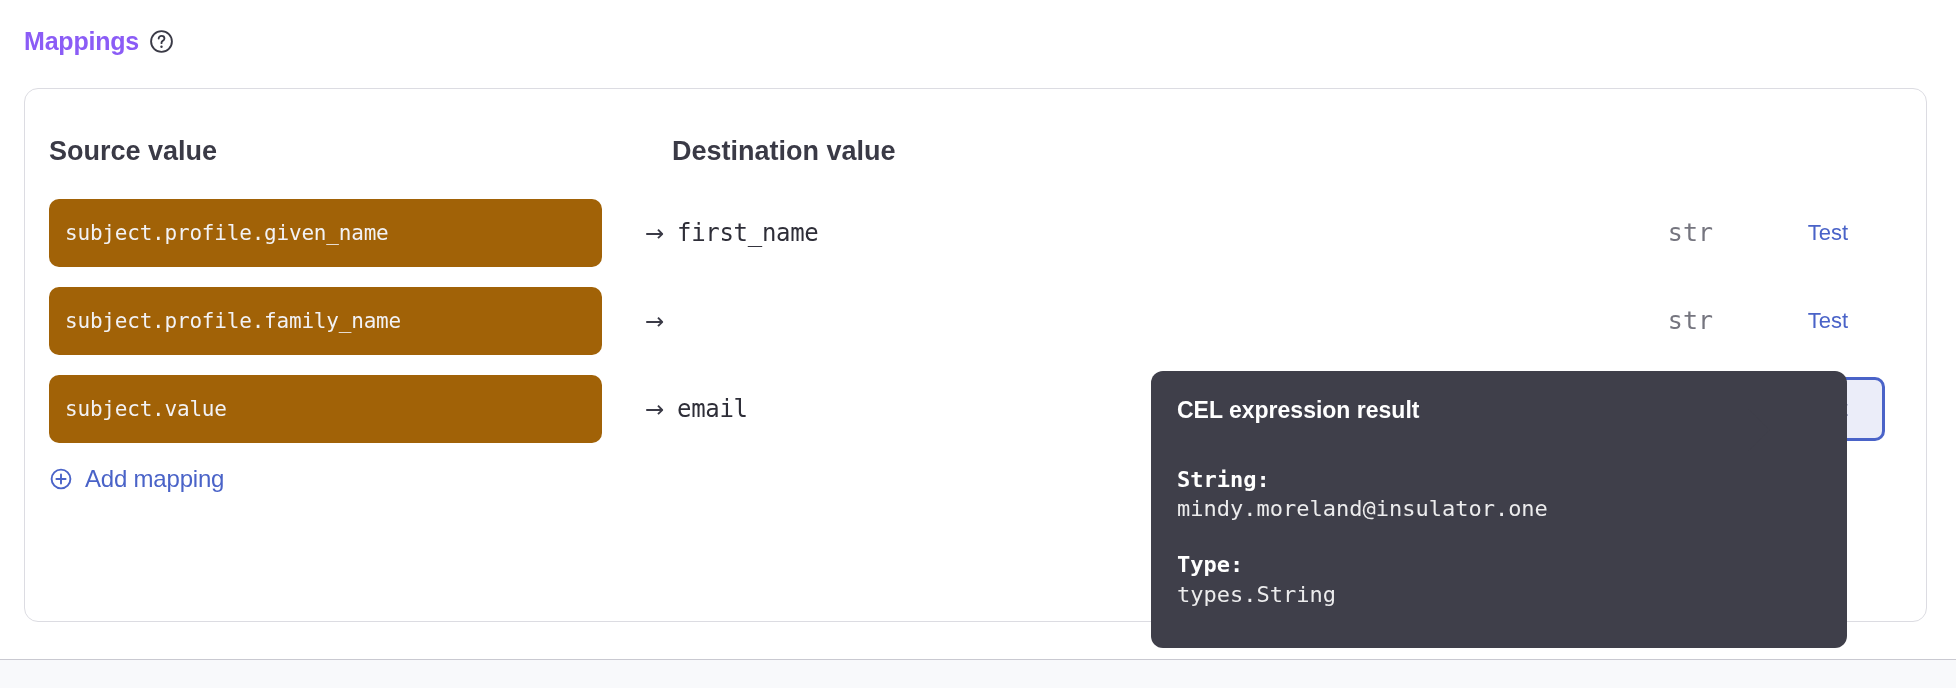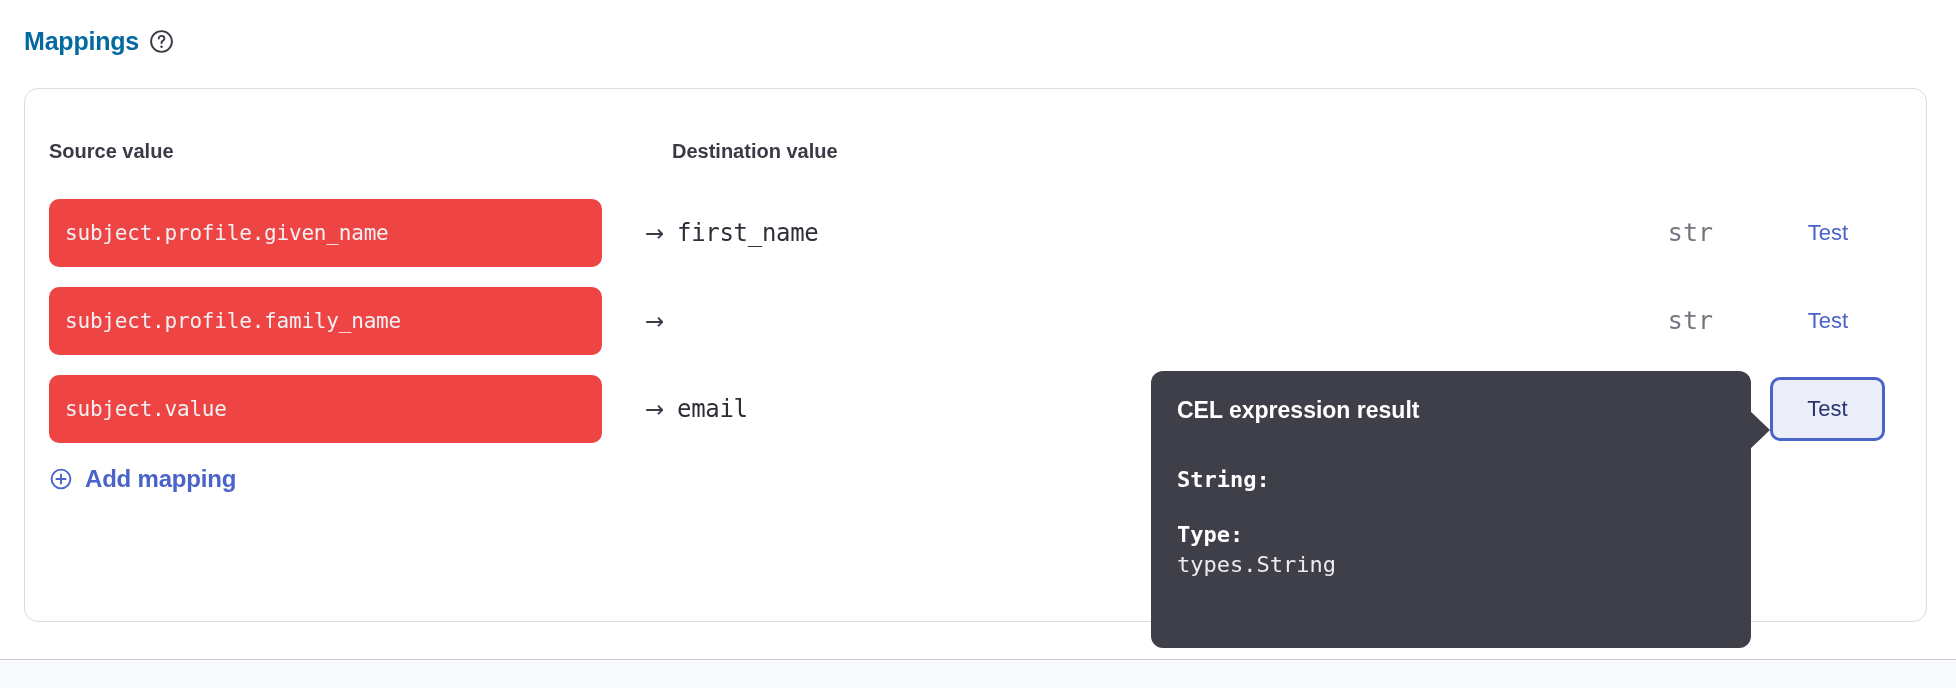--- a/index.html
+++ b/index.html
@@ -23,21 +23,21 @@
     top: 24px;
     display: flex;
     align-items: center;
     gap: 10px;
     height: 34px;
   }
   .section-title {
     font-size: 25px;
     font-weight: bold;
     letter-spacing: -0.2px;
-    color: #0369a1;
+    color: #8b5cf6;
     line-height: 1;
   }
   .help-icon {
     width: 25px;
     height: 25px;
     display: block;
   }
 
   
   .card {
@@ -55,21 +55,21 @@
   
   .col-headers {
     position: absolute;
     top: 50px;
     left: 0;
     right: 0;
     height: 24px;
   }
   .col-header {
     position: absolute;
-    font-size: 20px;
+    font-size: 27px;
     font-weight: bold;
     color: #3a3a46;
     line-height: 24px;
   }
   .col-header.src { left: 24px; }
   .col-header.dst { left: 647px; }
 
   
   .rows {
     position: absolute;
@@ -82,21 +82,21 @@
     height: 68px;
     margin-bottom: 20px;
   }
   .source-field {
     position: absolute;
     left: 24px;
     top: 0;
     width: 553px;
     height: 68px;
     box-sizing: border-box;
-    background: #ef4444;
+    background: #a16207;
     border-radius: 10px;
     display: flex;
     align-items: center;
     padding: 0 16px;
   }
   .source-text {
     font-family: "DejaVu Sans Mono", monospace;
     font-size: 21px;
     color: #f2f2f5;
     white-space: nowrap;
@@ -180,30 +180,30 @@
     cursor: pointer;
     user-select: none;
   }
   .plus-icon {
     width: 24px;
     height: 24px;
     display: block;
   }
   .add-mapping-label {
     font-size: 24px;
-    font-weight: bold;
+    font-weight: normal;
     letter-spacing: -0.2px;
   }
 
   
   .tooltip {
     position: absolute;
     left: 1151px;
     top: 371px;
-    width: 600px;
+    width: 696px;
     height: 277px;
     box-sizing: border-box;
     background: #3f3f4a;
     border-radius: 12px;
     padding: 26px 26px 0 26px;
     color: #ffffff;
     z-index: 20;
   }
   .tooltip-pointer {
     position: absolute;
@@ -317,20 +317,21 @@
     </span>
     <span class="add-mapping-label">Add mapping</span>
   </div>
 
 </div>
 
 <div class="tooltip">
   <div class="tt-title">CEL expression result</div>
   <div class="tt-block">
     <span class="tt-label">String:</span>
+    <span class="tt-mono">mindy.moreland@insulator.one</span>
   </div>
   <div class="tt-block">
     <span class="tt-label">Type:</span>
     <span class="tt-mono">types.String</span>
   </div>
 </div>
 <div class="tooltip-pointer"></div>
 
 <div class="footer-divider"></div>
 <div class="footer-strip"></div>

